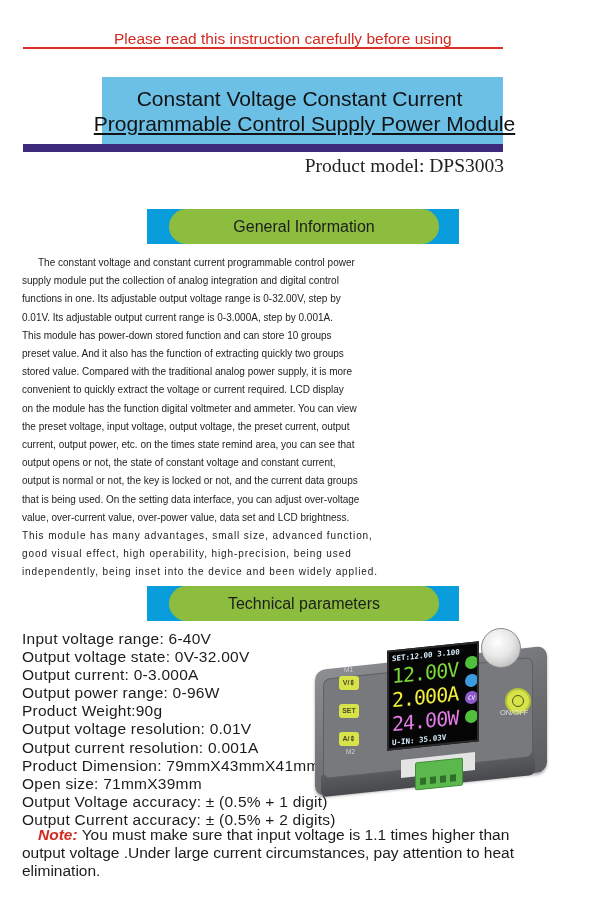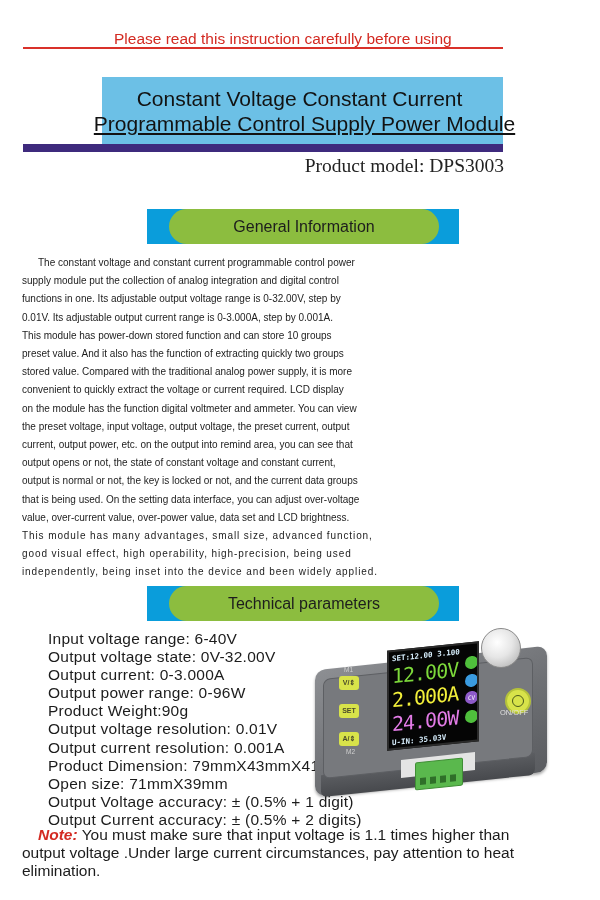--- a/index.html
+++ b/index.html
@@ -35,21 +35,21 @@
 
   .body-text {
     position: absolute; left: 22px; top: 254px; width: 560px;
     font-size: 10px; line-height: 18.2px; color: #1c1c1c;
   }
   .body-text .line { display: block; white-space: nowrap; }
   .body-text .line.first { padding-left: 16px; }
   .body-text .wide { letter-spacing: 0.9px; }
 
   .specs {
-    position: absolute; left: 22px; top: 630px; font-size: 15.5px; line-height: 18.1px; color: #1c1c1c; margin-left: 26px;
+    position: absolute; left: 22px; top: 630px; font-size: 15.5px; line-height: 18.1px; color: #1c1c1c;
   }
   .specs .spec { display: block; white-space: nowrap; letter-spacing: 0.25px; }
 
   .note {
     position: absolute; left: 22px; top: 826px; width: 560px; font-size: 15.5px; line-height: 17.8px; color: #1c1c1c;
   }
   .note .line { display: block; white-space: nowrap; }
   .note .line.first { padding-left: 16px; }
   .note-label { color: #d32a22; font-weight: bold; font-style: italic; }
 
@@ -141,21 +141,21 @@
   <span class="line first">The constant voltage and constant current programmable control power</span>
   <span class="line">supply module put the collection of analog integration and digital control</span>
   <span class="line">functions in one. Its adjustable output voltage range is 0-32.00V, step by</span>
   <span class="line">0.01V. Its adjustable output current range is 0-3.000A, step by 0.001A.</span>
   <span class="line">This module has power-down stored function and can store 10 groups</span>
   <span class="line">preset value. And it also has the function of extracting quickly two groups</span>
   <span class="line">stored value. Compared with the traditional analog power supply, it is more</span>
   <span class="line">convenient to quickly extract the voltage or current required. LCD display</span>
   <span class="line">on the module has the function digital voltmeter and ammeter. You can view</span>
   <span class="line">the preset voltage, input voltage, output voltage, the preset current, output</span>
-  <span class="line">current, output power, etc. on the output into remind area, you can see that</span>
+  <span class="line">current, output power, etc. on the times state remind area, you can see that</span>
   <span class="line">output opens or not, the state of constant voltage and constant current,</span>
   <span class="line">output is normal or not, the key is locked or not, and the current data groups</span>
   <span class="line">that is being used. On the setting data interface, you can adjust over-voltage</span>
   <span class="line">value, over-current value, over-power value, data set and LCD brightness.</span>
   <span class="line wide">This module has many advantages, small size, advanced function,</span>
   <span class="line wide">good visual effect, high operability, high-precision, being used</span>
   <span class="line wide">independently, being inset into the device and been widely applied.</span>
 </div>
 
 <div class="banner b2">

